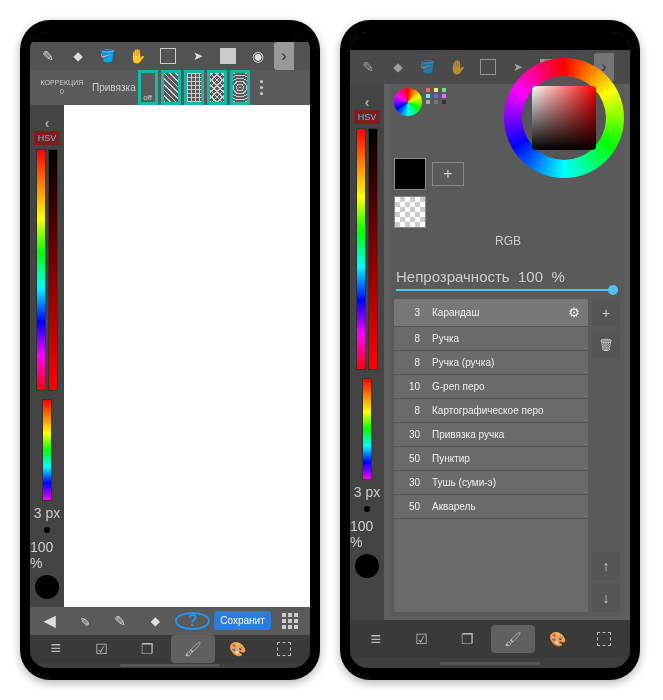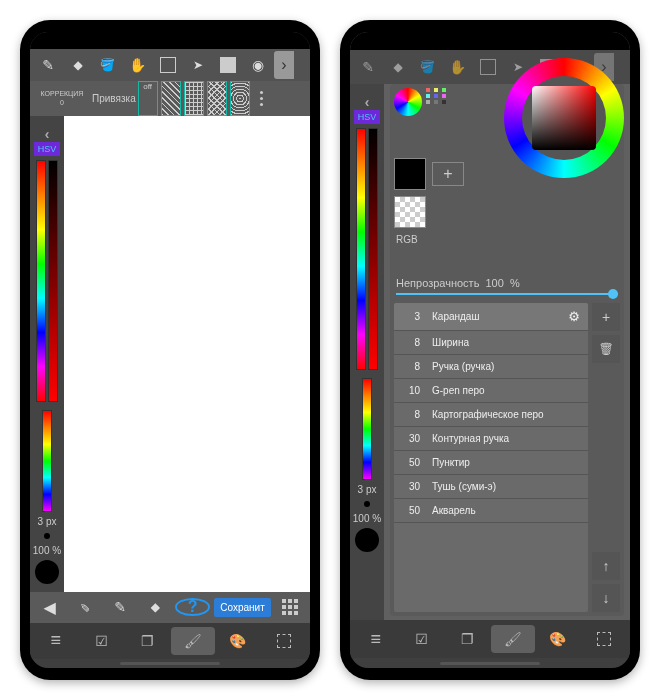--- a/index.html
+++ b/index.html
@@ -8,34 +8,34 @@
   .phone { width: 300px; height: 660px; background: #000; border-radius: 30px; padding: 12px 10px; position: relative; box-shadow: 0 3px 10px rgba(0,0,0,.3); }
   .screen { width: 100%; height: 100%; background: #3f3f3f; border-radius: 18px; overflow: hidden; display: flex; flex-direction: column; position: relative; }
   .status { height: 18px; background: #000; border-radius: 18px 18px 0 0; }
   .topbar { height: 34px; background: #525252; display: flex; align-items: center; padding: 0 4px; gap: 2px; }
   .tb-btn { width: 28px; height: 28px; display: flex; align-items: center; justify-content: center; color: #ddd; }
   .tb-more { background: #999; width: 20px; height: 28px; display: flex; align-items: center; justify-content: center; color: #333; border-radius: 3px 0 0 3px; }
   .subbar { height: 36px; background: #5a5a5a; display: flex; align-items: center; gap: 0; padding: 0 4px; }
   .corr { width: 56px; height: 28px; display: flex; flex-direction: column; align-items: center; justify-content: center; color: #ccc; font-size: 7px; line-height: 9px; }
   .bind { color: #ccc; font-size: 10px; padding: 0 2px; }
   .pat-row { display: flex; gap: 3px; align-items: center; }
-  .pat { width: 20px; height: 35px; border: 1px solid #14b8a6; display: flex; align-items: flex-start; justify-content: center; color: #ccc; font-size: 8px; }
+  .pat { width: 20px; height: 35px; border: 3px solid #14b8a6; display: flex; align-items: flex-end; justify-content: center; color: #ccc; font-size: 8px; }
   .dots { color: #ccc; width: 18px; display: flex; flex-direction: column; align-items: center; gap: 3px; }
   .dots span { width: 3px; height: 3px; background: #ccc; border-radius: 50%; }
   .canvas-area { flex: 1; background: #6a6a6a; display: flex; position: relative; }
   .back-chev { width: 20px; display: flex; align-items: start; padding-top: 6px; justify-content: center; color: #aaa; font-size: 14px; font-weight: bold; }
   .canvas { flex: 1; background: #fff; margin: 0; }
   .sidecol { width: 34px; background: #444; display: flex; flex-direction: column; align-items: center; padding: 4px 0; }
-  .hsv-lab { font-size: 9px; color: #4fc3f7; padding: 2px 4px; background: #6d28d9; }
+  .hsv-lab { font-size: 9px; color: #4fc3f7; padding: 2px 4px; background: #7f1d1d; }
   .vbar { width: 10px; flex: 1; margin: 4px 0; border: 1px solid #333; }
   .vbar.hue { background: linear-gradient(180deg, #f00, #ff8000, #ff0, #0f0, #0ff, #00f, #f0f, #f00); }
   .vbar.val { background: linear-gradient(180deg, #000, #f00); }
   .vbar.val2 { background: linear-gradient(180deg, #f00, #ff8000, #ff0, #0f0, #0ff, #00f, #f0f); }
   .bars2 { display: flex; gap: 2px; height: 250px; }
-  .px-lab, .pct-lab { font-size: 10px; color: #ccc; margin: 0 0; }
+  .px-lab, .pct-lab { font-size: 14px; color: #ccc; margin: 0 0; }
   .sample-dot { width: 6px; height: 6px; background: #000; border-radius: 50%; margin: 6px 0; }
   .big-dot { width: 24px; height: 24px; background: #000; border-radius: 50%; margin: 4px 0; }
   .toolbar1 { height: 34px; background: #5a5a5a; display: flex; align-items: center; padding: 0 4px; gap: 4px; }
   .toolbar1 .tb-btn { flex: 1; }
   .save-btn { background: #2b7dd8; color: #fff; font-size: 10px; padding: 4px 6px; border-radius: 2px; }
   .help { color: #2196f3; font-size: 16px; font-weight: bold; border: 2px solid #2196f3; border-radius: 50%; width: 18px; height: 18px; display: flex; align-items: center; justify-content: center; }
   .grid-ic { display: grid; grid-template-columns: repeat(3,4px); gap: 2px; }
   .grid-ic span { width: 4px; height: 4px; background: #ccc; }
   .bottombar { height: 38px; background: #3a3a3a; display: flex; align-items: center; padding: 0 4px; gap: 2px; }
   .bottombar .tb-btn { flex: 1; color: #bbb; }
@@ -46,22 +46,22 @@
   
   .overlay { position: absolute; top: 52px; left: 40px; right: 6px; bottom: 52px; background: rgba(90,90,90,.96); border-radius: 4px; display: flex; flex-direction: column; padding: 4px; }
   .ov-top { height: 100px; display: flex; gap: 4px; position: relative; }
   .swatch { width: 32px; height: 32px; border: 1px solid #888; cursor: pointer; }
   .swatch.black { background: #000; }
   .swatch.trans { background: repeating-conic-gradient(#ccc 0 25%, #fff 0 50%) 0 0/10px 10px; }
   .sw-plus { width: 32px; height: 24px; border: 1px solid #888; display: flex; align-items: center; justify-content: center; color: #ccc; font-size: 16px; }
   .wheel { position: absolute; right: -4px; top: -30px; width: 120px; height: 120px; border-radius: 50%; background: conic-gradient(#f00,#ff0,#0f0,#0ff,#00f,#f0f,#f00); }
   .wheel-in { position: absolute; inset: 18px; background: #555; border-radius: 50%; }
   .sv-box { position: absolute; inset: 28px; border-radius: 4px; background: linear-gradient(to top, #000, transparent), linear-gradient(to right, #fff, #f00); }
-  .rgb-lab { font-size: 10px; color: #ccc; margin: 6px 0 8px 2px; }
-  .slider-row { font-size: 11px; color: #ccc; padding: 4px 2px; margin-top: 20px; }
+  .rgb-lab { font-size: 12px; color: #ccc; margin: 6px 0 16px 2px; text-align: center; }
+  .slider-row { font-size: 15px; color: #ccc; padding: 4px 2px; }
   .slider-track { height: 2px; background: #4fc3f7; position: relative; margin-top: 4px; }
   .slider-track.gray { background: #888; }
   .slider-thumb { position: absolute; top: -4px; width: 10px; height: 10px; background: #4fc3f7; border-radius: 50%; }
   .brush-area { flex: 1; display: flex; gap: 4px; margin-top: 4px; }
   .brush-list { flex: 1; background: #6a6a6a; overflow: hidden; border-radius: 2px; }
   .brush-row { display: flex; align-items: center; padding: 6px 8px; border-bottom: 1px solid #555; color: #eee; font-size: 10px; gap: 12px; }
   .brush-row.active { background: #777; }
   .brush-num { width: 18px; text-align: right; }
   .gear { margin-left: auto; color: #eee; font-size: 13px; }
   .brush-actions { width: 28px; display: flex; flex-direction: column; gap: 4px; }
@@ -265,37 +265,37 @@
 
         <div class="brush-area">
           <div class="brush-list" id="brush-list">
               <div class="brush-row active">
                 <span class="brush-num">3</span>
                 <span>Карандаш</span>
                 <span class="gear">⚙</span>
               </div>
               <div class="brush-row">
                 <span class="brush-num">8</span>
-                <span>Ширина</span>
+                <span>Ручка</span>
               </div>
               <div class="brush-row">
                 <span class="brush-num">8</span>
                 <span>Ручка (ручка)</span>
               </div>
               <div class="brush-row">
                 <span class="brush-num">10</span>
                 <span>G-pen перо</span>
               </div>
               <div class="brush-row">
                 <span class="brush-num">8</span>
                 <span>Картографическое перо</span>
               </div>
               <div class="brush-row">
                 <span class="brush-num">30</span>
-                <span>Контурная ручка</span>
+                <span>Привязка ручка</span>
               </div>
               <div class="brush-row">
                 <span class="brush-num">50</span>
                 <span>Пунктир</span>
               </div>
               <div class="brush-row">
                 <span class="brush-num">30</span>
                 <span>Тушь (суми-э)</span>
               </div>
               <div class="brush-row">

